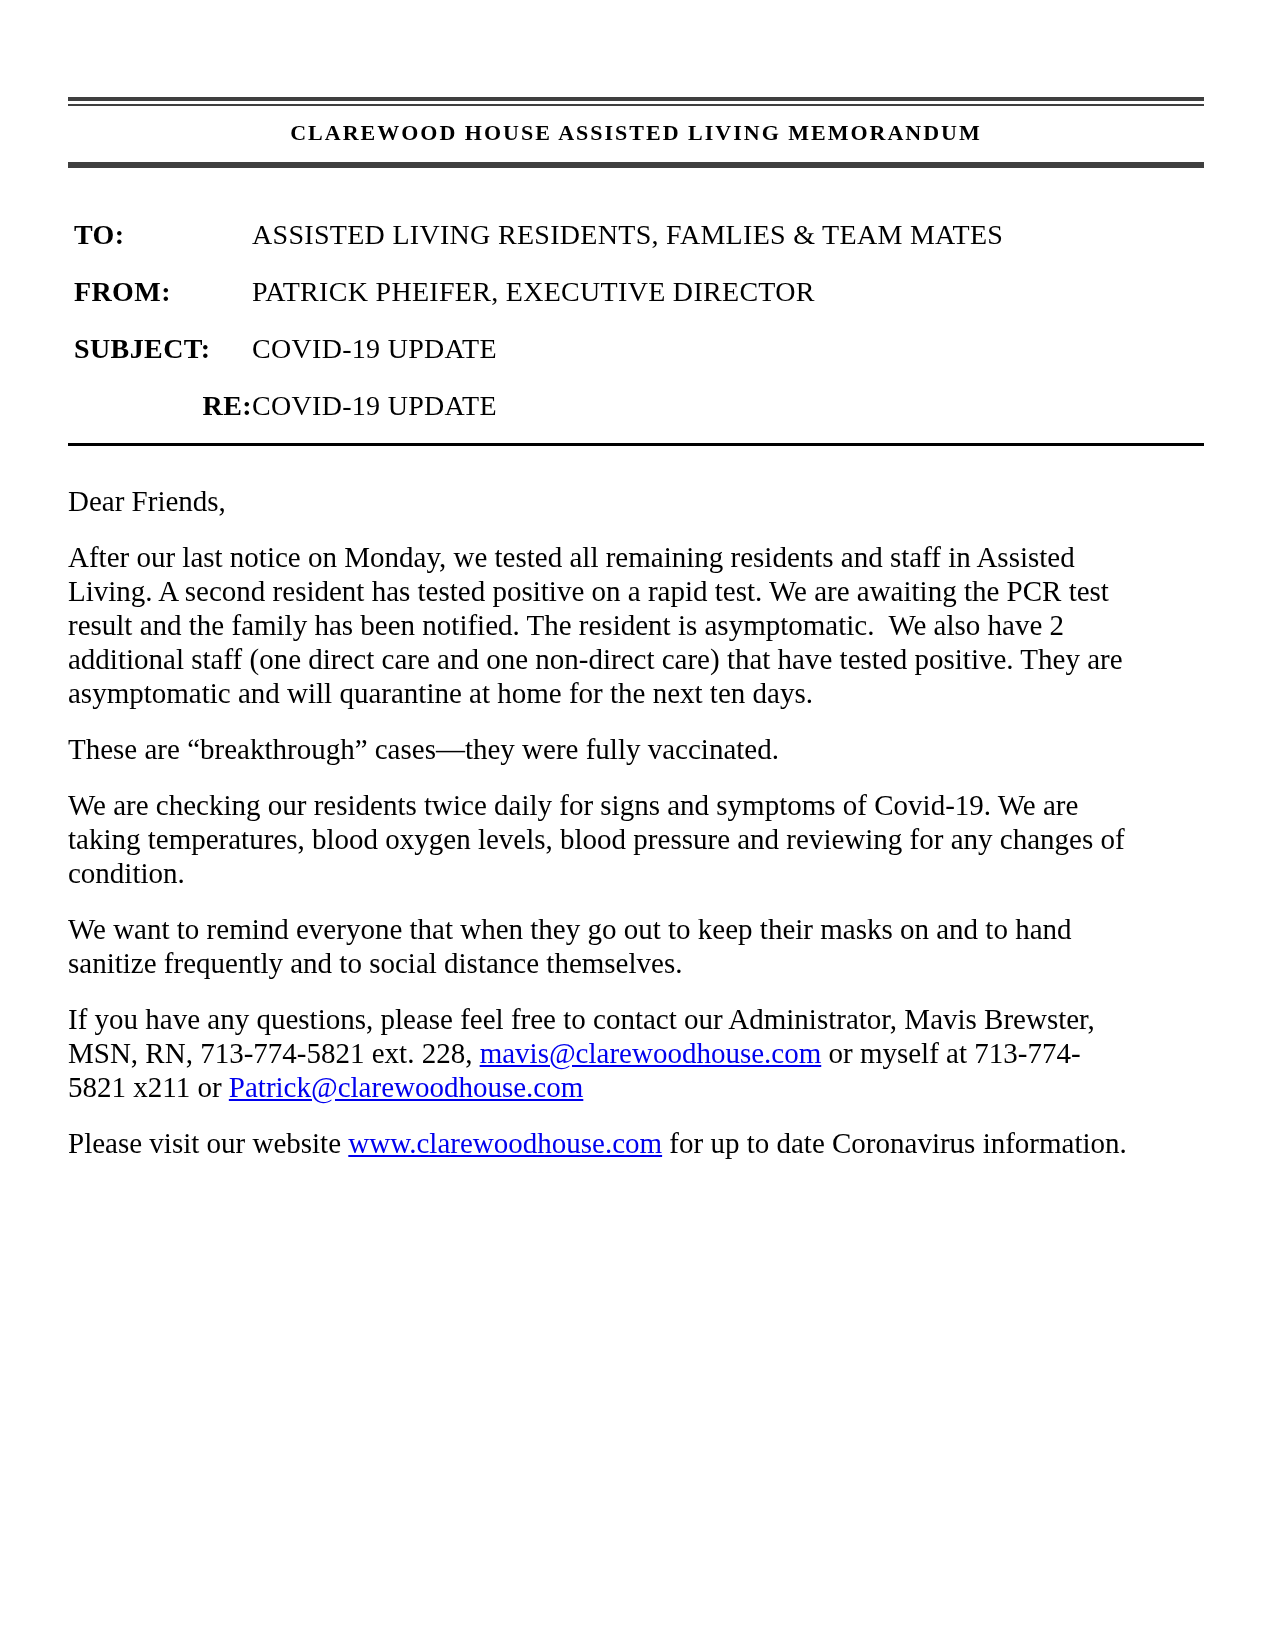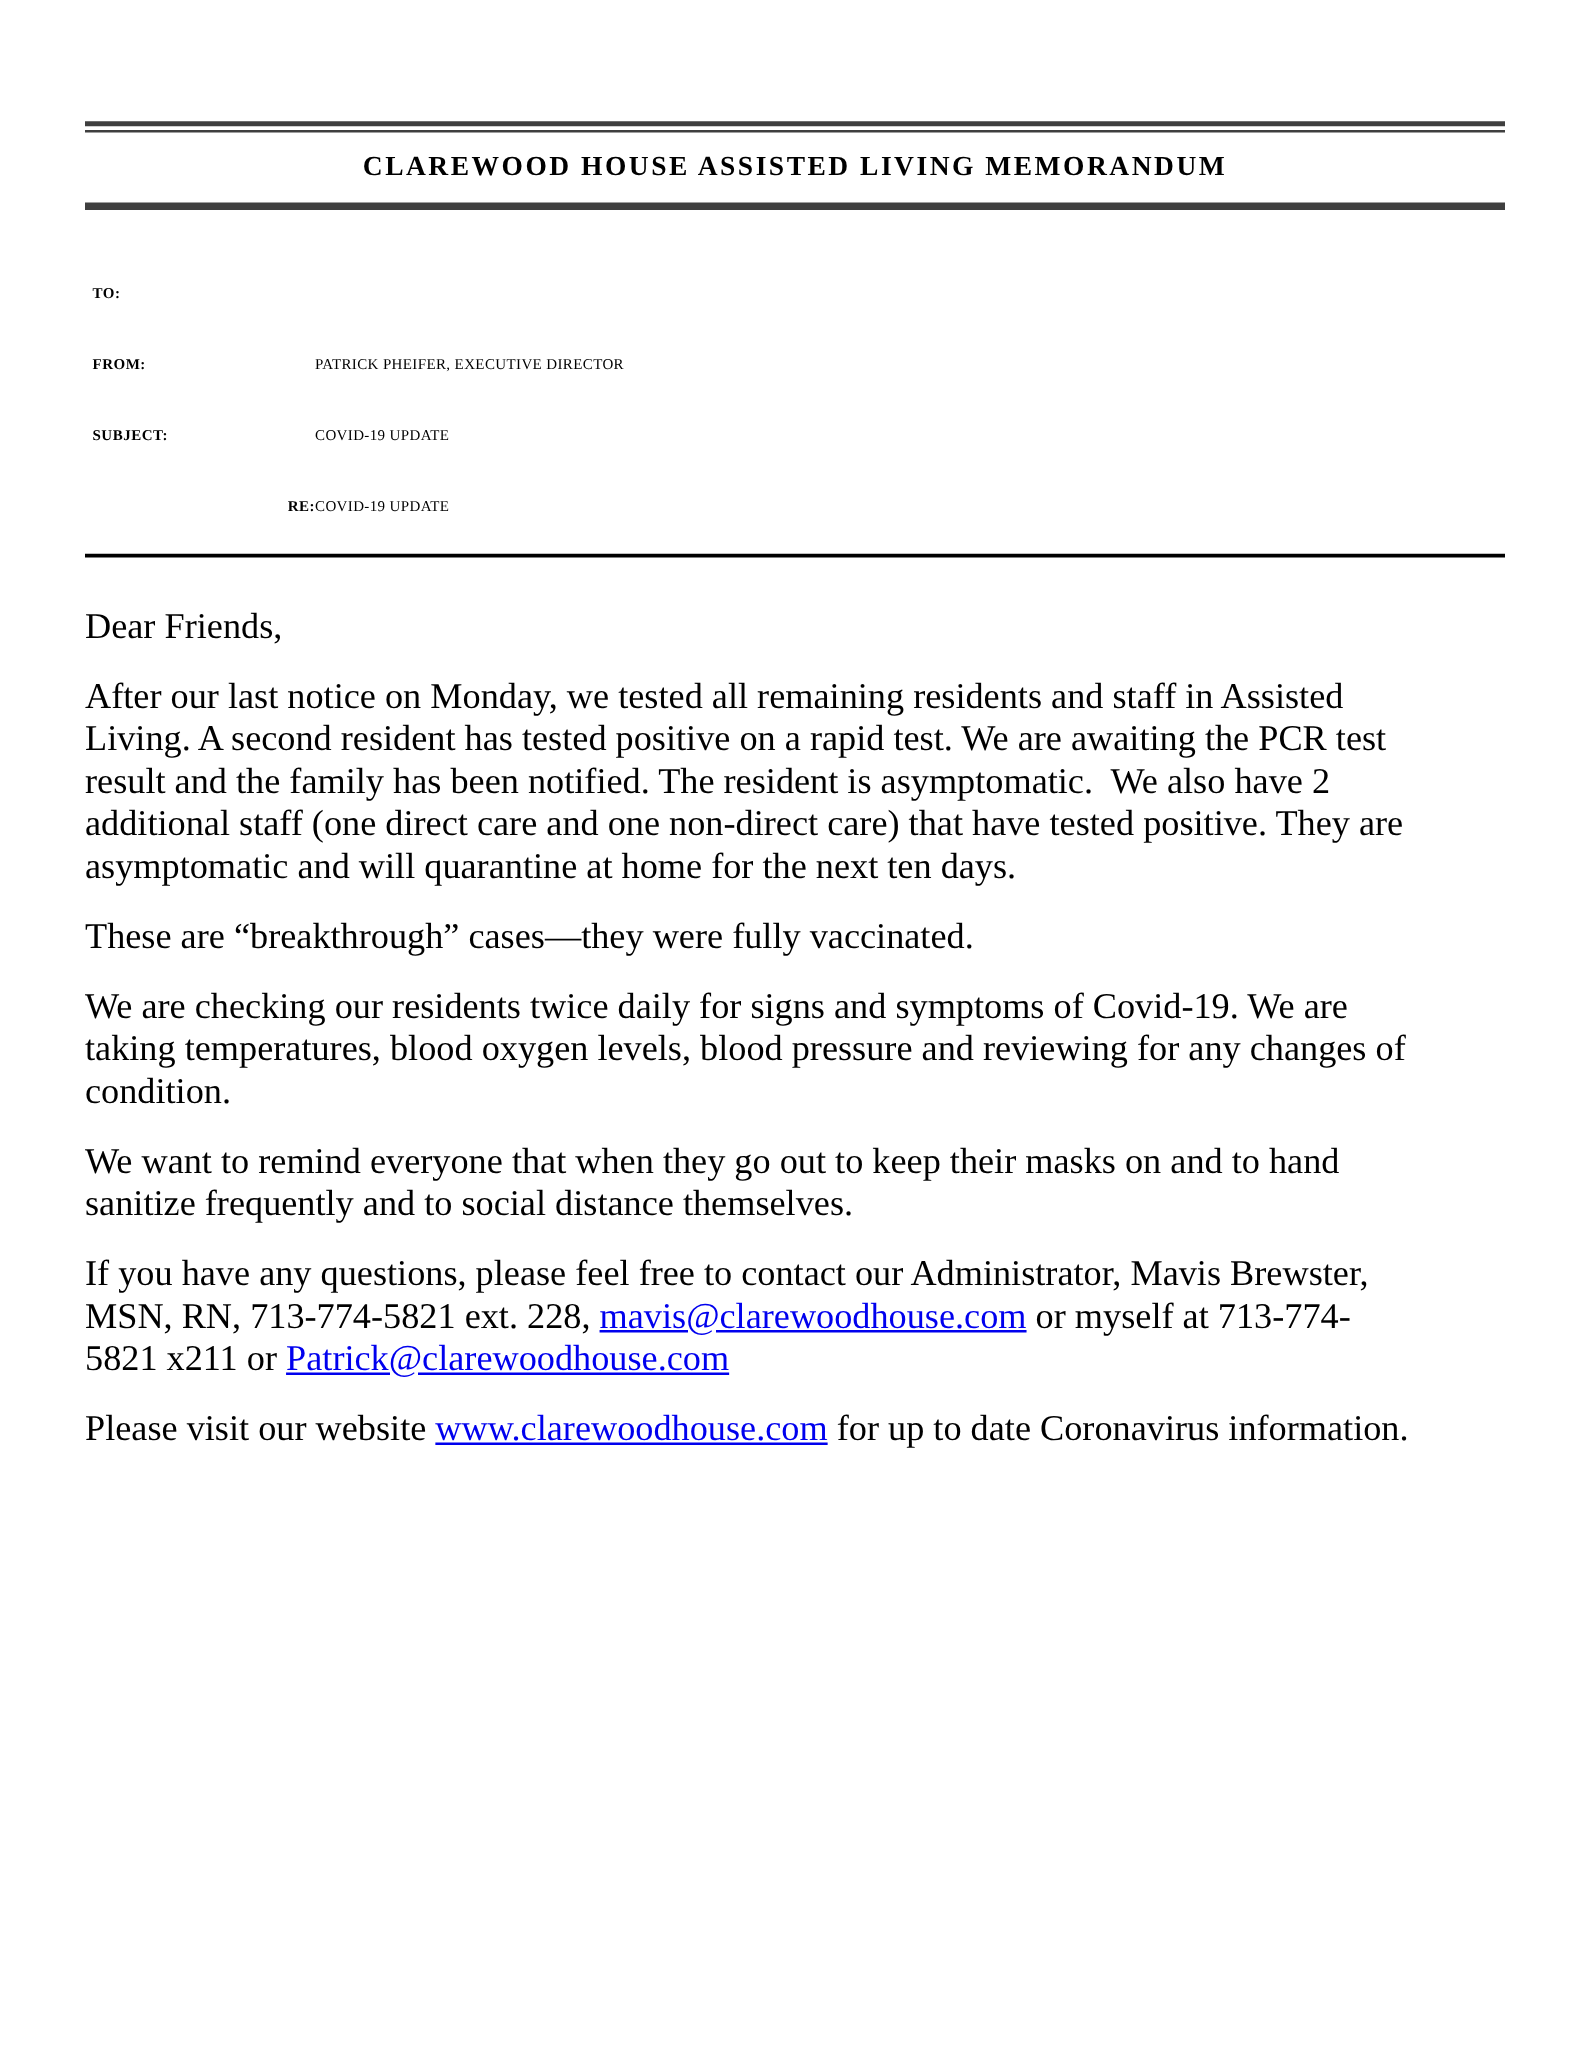--- a/index.html
+++ b/index.html
@@ -32,21 +32,21 @@
     font-size: 22px;
     line-height: 28px;
     font-weight: bold;
     letter-spacing: 2px;
   }
   
   .fields { margin-top: 55px; }
   .field-row {
     display: flex;
     padding-left: 6px;
-    font-size: 12px;
+    font-size: 28px;
     line-height: 23px;
     margin-bottom: 34px;
   }
   .field-row:last-child { margin-bottom: 0; text-align: right; }
   .field-label {
     width: 178px;
     flex: 0 0 178px;
     font-weight: bold;
     letter-spacing: 0.4px;
   }
@@ -80,20 +80,21 @@
     <div class="rule rule-top-thick"></div>
     <div class="rule-top-gap"></div>
     <div class="rule rule-top-thin"></div>
     <h1 class="memo-title">CLAREWOOD HOUSE ASSISTED LIVING MEMORANDUM</h1>
     <div class="rule rule-bottom"></div>
   </header>
 
   <section class="fields">
     <div class="field-row">
       <span class="field-label">TO:</span>
+      <span class="field-value">ASSISTED LIVING RESIDENTS, FAMLIES &amp; TEAM MATES</span>
     </div>
     <div class="field-row">
       <span class="field-label">FROM:</span>
       <span class="field-value">PATRICK PHEIFER, EXECUTIVE DIRECTOR</span>
     </div>
     <div class="field-row">
       <span class="field-label">SUBJECT:</span>
       <span class="field-value">COVID-19 UPDATE</span>
     </div>
     <div class="field-row">

